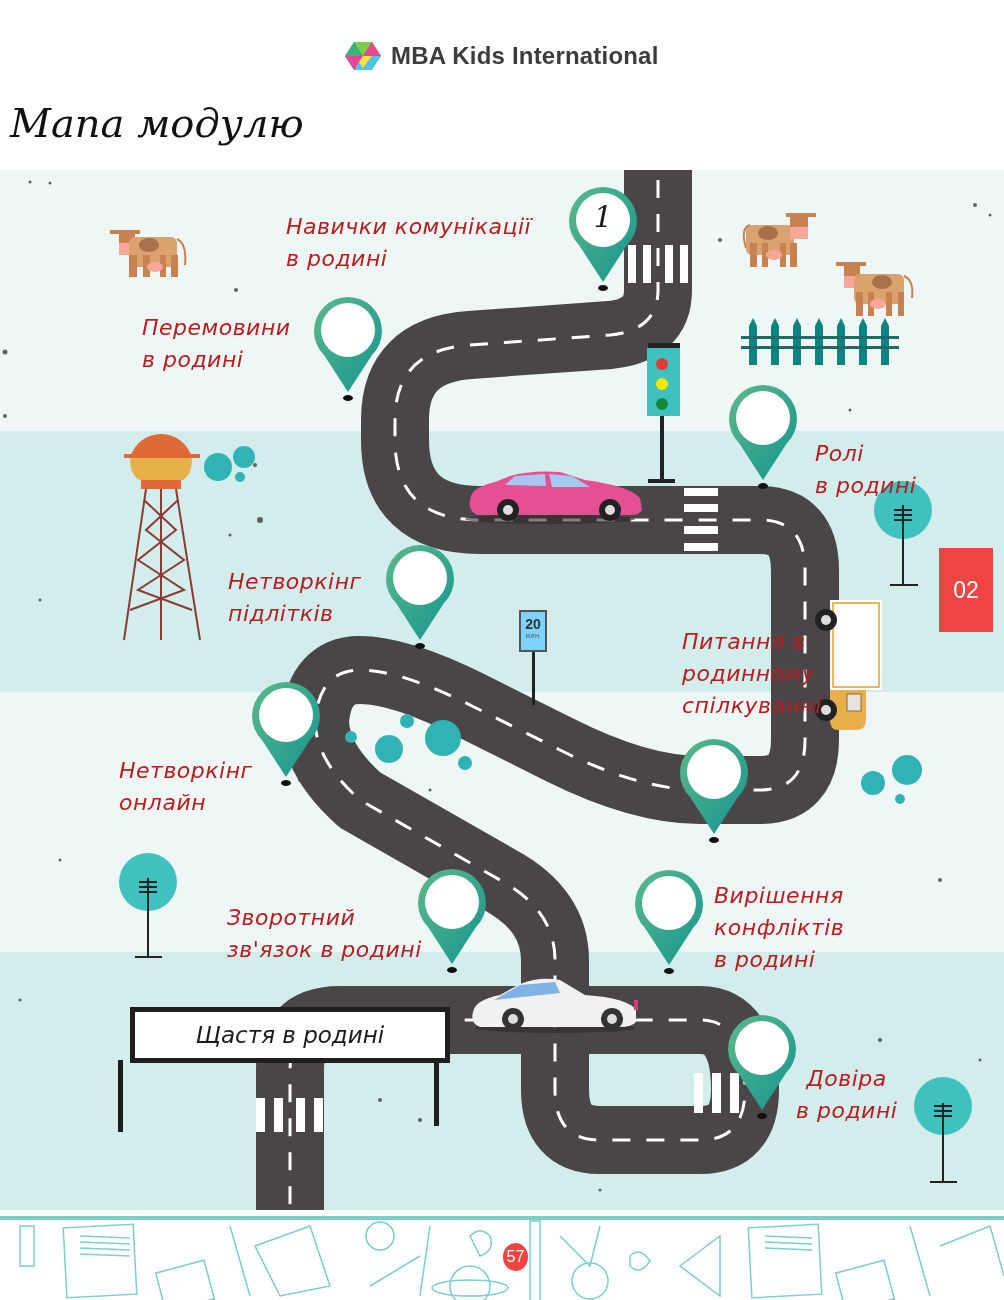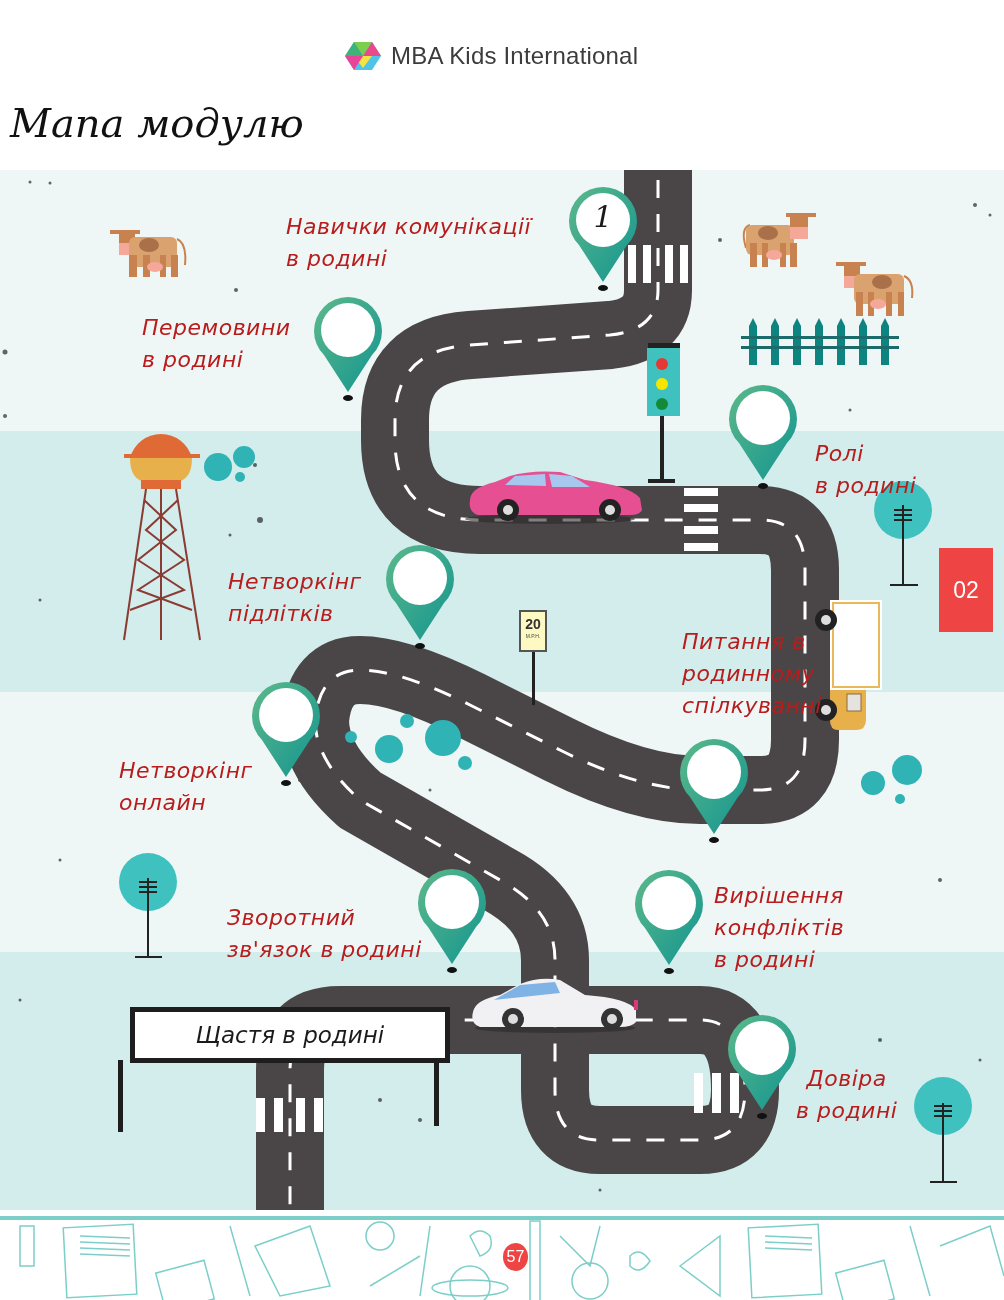--- a/index.html
+++ b/index.html
@@ -1,28 +1,28 @@
 <!DOCTYPE html>
 <html><head>
 <meta charset="utf-8">
 <style>
   html, body { margin:0; padding:0; }
   body { width:1004px; height:1300px; position:relative; overflow:hidden; background:#ffffff; font-family:"DejaVu Sans", sans-serif; }
   .brand { position:absolute; left:345px; top:38px; height:36px; display:flex; align-items:center; gap:10px; }
-  .brand-text { font-family:"Liberation Sans", sans-serif; font-size:24px; color:#3c3c3c; letter-spacing:0.2px; }
+  .brand-text { font-family:"Liberation Sans", sans-serif; font-size:24px; color:#3c3c3c; letter-spacing:0.2px;font-weight:bold; }
   .page-title { position:absolute; left:10px; width:1004px; top:100px; text-align:left; font-family:"DejaVu Serif", serif; font-style:italic; font-size:40px; color:#111; }
   .map { position:absolute; left:0; top:170px; width:1004px; height:1040px; }
   .label { position:absolute; font-family:"DejaVu Sans", sans-serif; font-style:italic; font-size:22px; line-height:32px; color:#b91c1c; white-space:pre-line; letter-spacing:0.5px; }
   .chapter-tab { position:absolute; left:939px; top:548px; width:54px; height:84px; background:#ef4444; color:#fff; font-family:"Liberation Sans", sans-serif; font-size:23px; display:flex; align-items:center; justify-content:center; }
   .sign { position:absolute; left:130px; top:1007px; width:320px; height:56px; background:#fff; border:5px solid #1e1e1e; box-sizing:border-box; display:flex; align-items:center; justify-content:center; }
   .sign-text { font-family:"DejaVu Sans", sans-serif; font-style:italic; font-size:23px; color:#1a1a1a; }
   .footer { position:absolute; left:0; top:1216px; width:1004px; height:84px; }
   .page-num { position:absolute; left:503px; top:1243px; width:25px; height:28px; border-radius:50%; background:#ef4444; color:#fff; font-family:"Liberation Sans", sans-serif; font-size:16px; display:flex; align-items:center; justify-content:center; }
   .pin-num { position:absolute; font-family:"DejaVu Serif", serif; font-style:italic; font-size:30px; color:#1a1a1a; width:40px; text-align:center; }
-  .speed-sign { position:absolute; left:519px; top:610px; width:28px; height:42px; background:#fef9c3; border:2px solid #555; box-sizing:border-box; text-align:center; }
+  .speed-sign { position:absolute; left:519px; top:610px; width:28px; height:42px; background:#7dd3fc; border:2px solid #555; box-sizing:border-box; text-align:center; }
   .speed-val { font-family:"Liberation Sans", sans-serif; font-weight:bold; font-size:14px; color:#333; line-height:18px; display:block; margin-top:3px; }
   .speed-unit { font-family:"Liberation Sans", sans-serif; font-size:5px; color:#444; display:block; }
 </style>
 </head>
 <body>
 
 <div class="brand">
   <svg width="36" height="32" viewBox="0 0 36 32">
     <polygon points="9,2 27,2 36,16 27,30 9,30 0,16" fill="#4fc3e8"></polygon>
     <polygon points="9,2 27,2 18,16" fill="#7ccf4c"></polygon>

